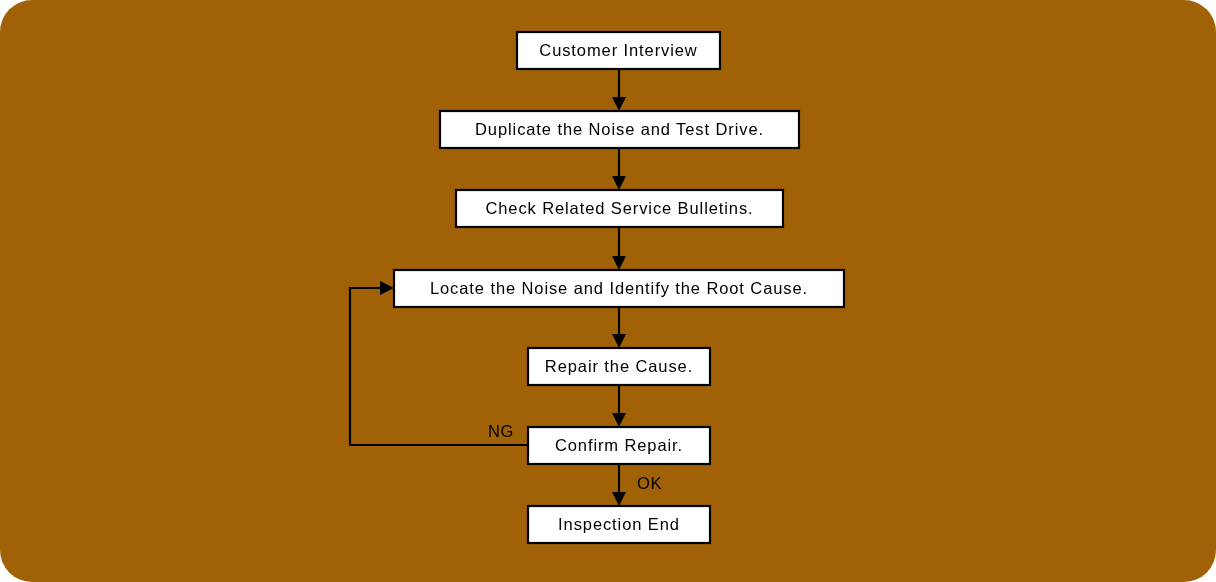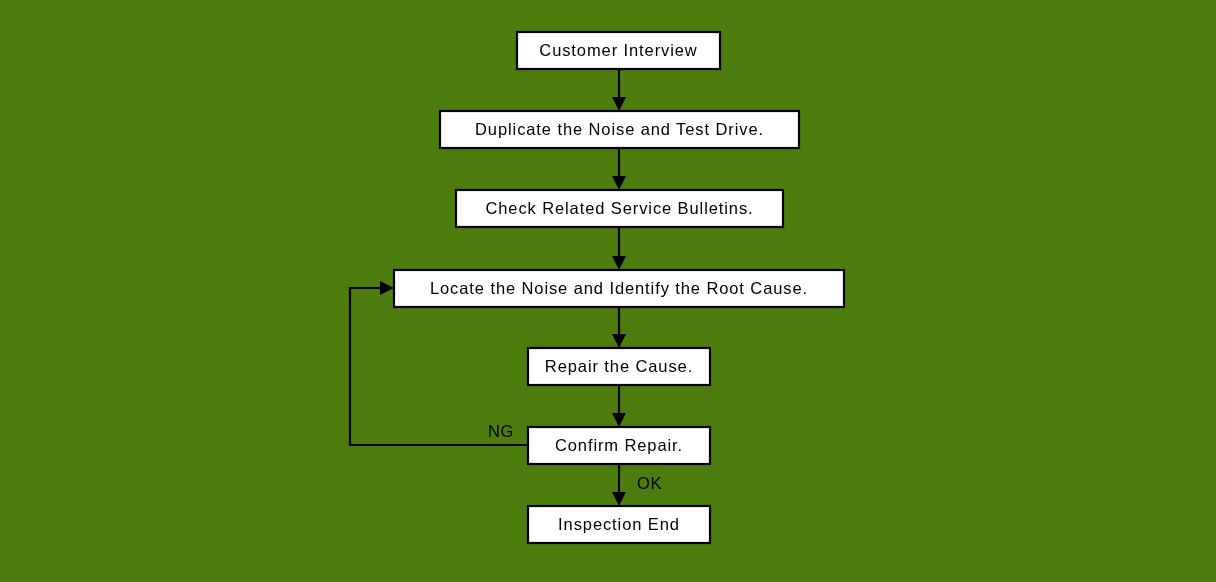--- a/index.html
+++ b/index.html
@@ -10,21 +10,22 @@
   body {
     width: 1216px;
     height: 582px;
     font-family: "Liberation Sans", sans-serif;
     overflow: hidden;
   }
   #flowchart-root {
     position: relative;
     width: 1216px;
     height: 582px;
-    background: #4d7c0f;
+    background: #a16207;
+    border-radius: 32px;
   }
   svg.flow-canvas {
     position: absolute;
     top: 0;
     left: 0;
     width: 1216px;
     height: 582px;
   }
   .node-box {
     fill: #ffffff;

